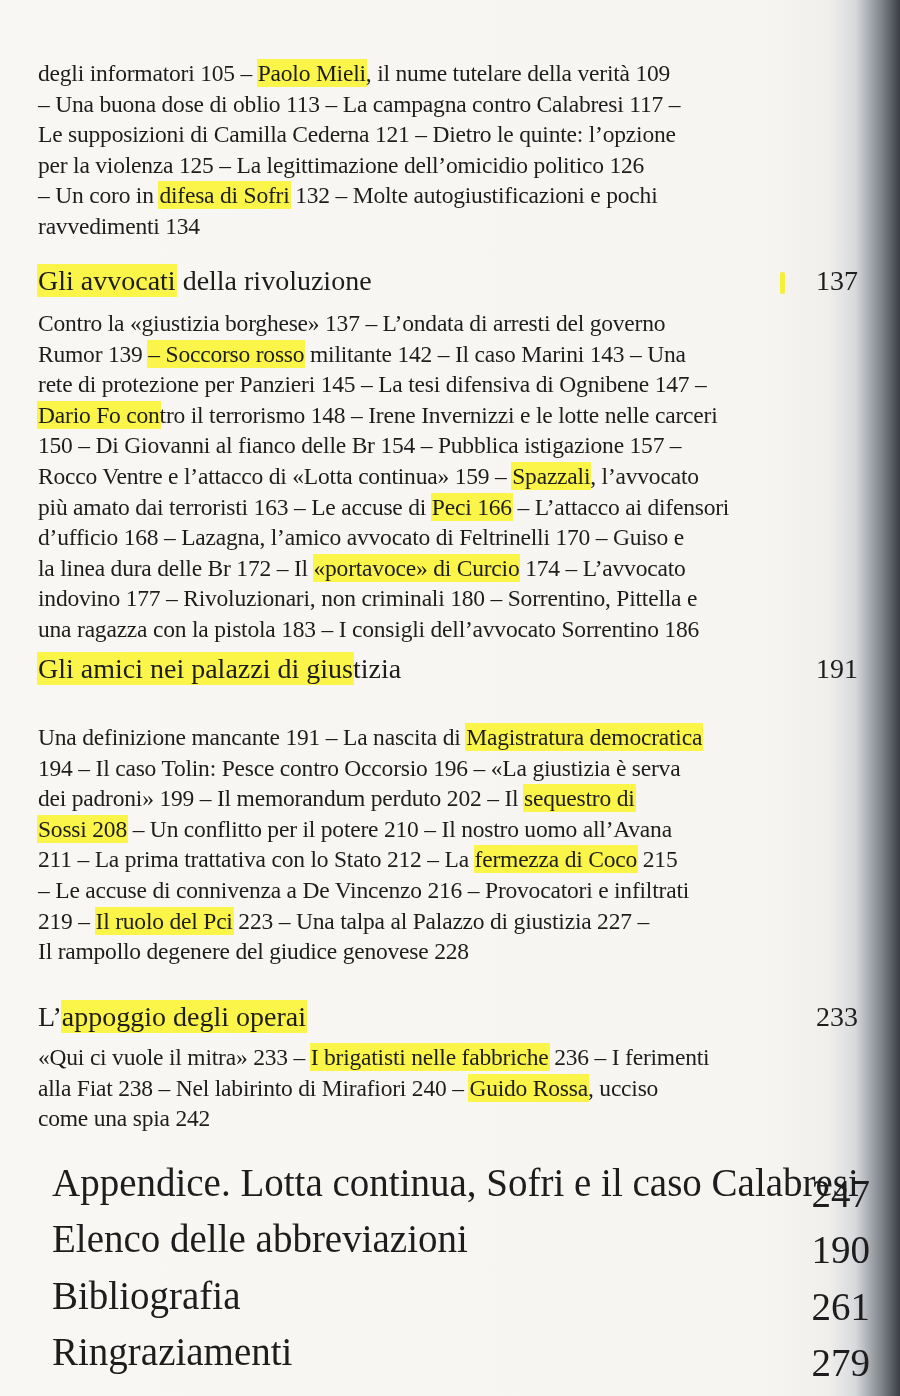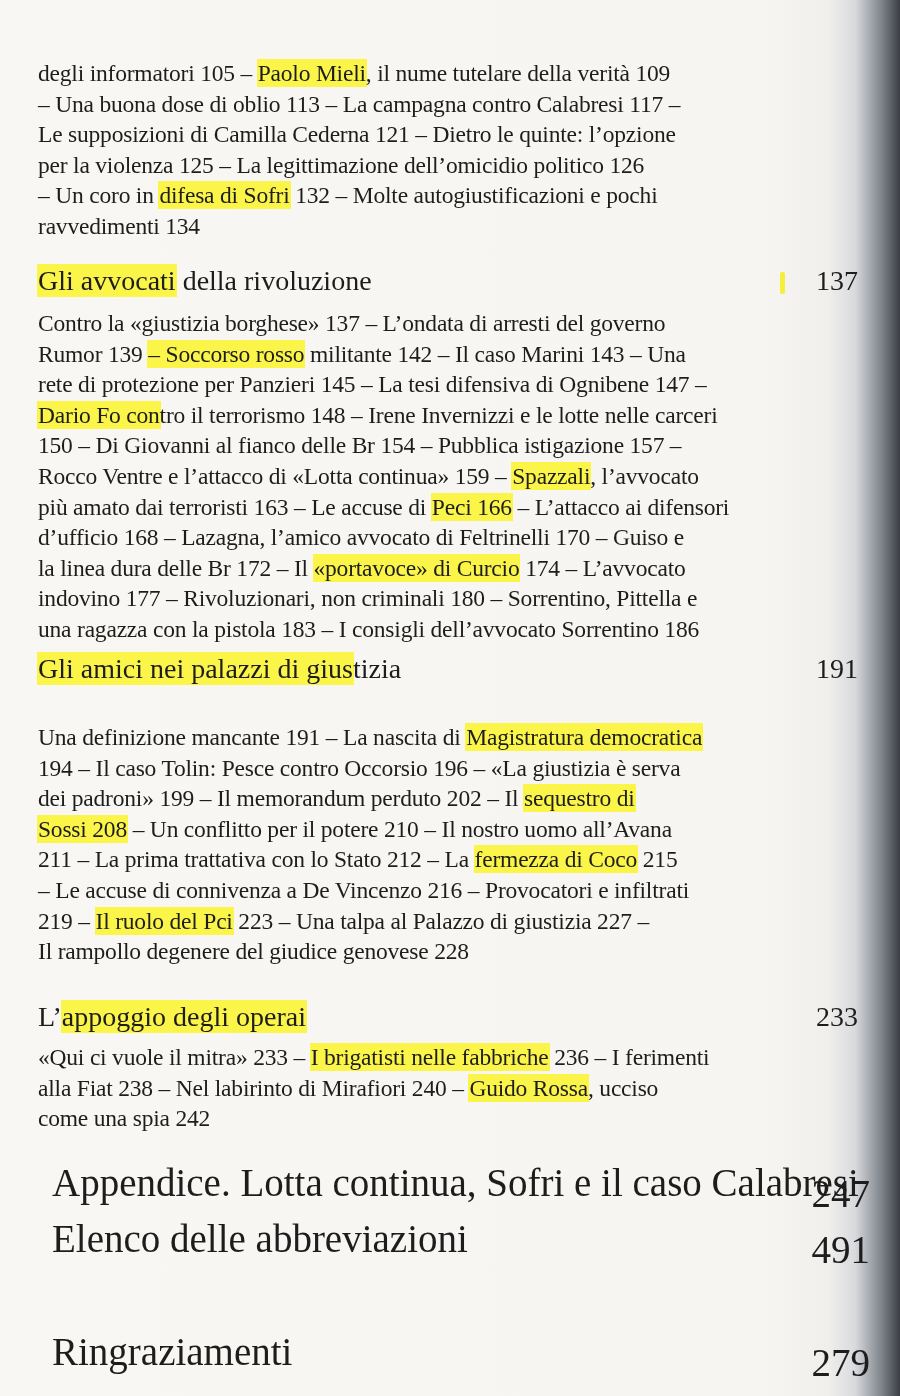--- a/index.html
+++ b/index.html
@@ -92,20 +92,24 @@
     <div>alla Fiat 238 – Nel labirinto di Mirafiori 240 – <span class="hl" style="background:#fbf54a;box-shadow:0 0 0 1px #fbf54a">Guido Rossa</span>, ucciso</div>
     <div>come una spia 242</div>
   </div>
 
   <div class="backmatter" style="top:1166px;">
     <span>Appendice. Lotta continua, Sofri e il caso Calabresi</span>
     <span class="num">247</span>
   </div>
   <div class="backmatter" style="top:1222px;">
     <span>Elenco delle abbreviazioni</span>
-    <span class="num">491</span>
+    <span class="num">190</span>
+  </div>
+  <div class="backmatter" style="top:1279px;">
+    <span>Bibliografia</span>
+    <span class="num">261</span>
   </div>
   <div class="backmatter" style="top:1335px;">
     <span>Ringraziamenti</span>
     <span class="num">279</span>
   </div>
 
 </div>
 
 </body></html>

